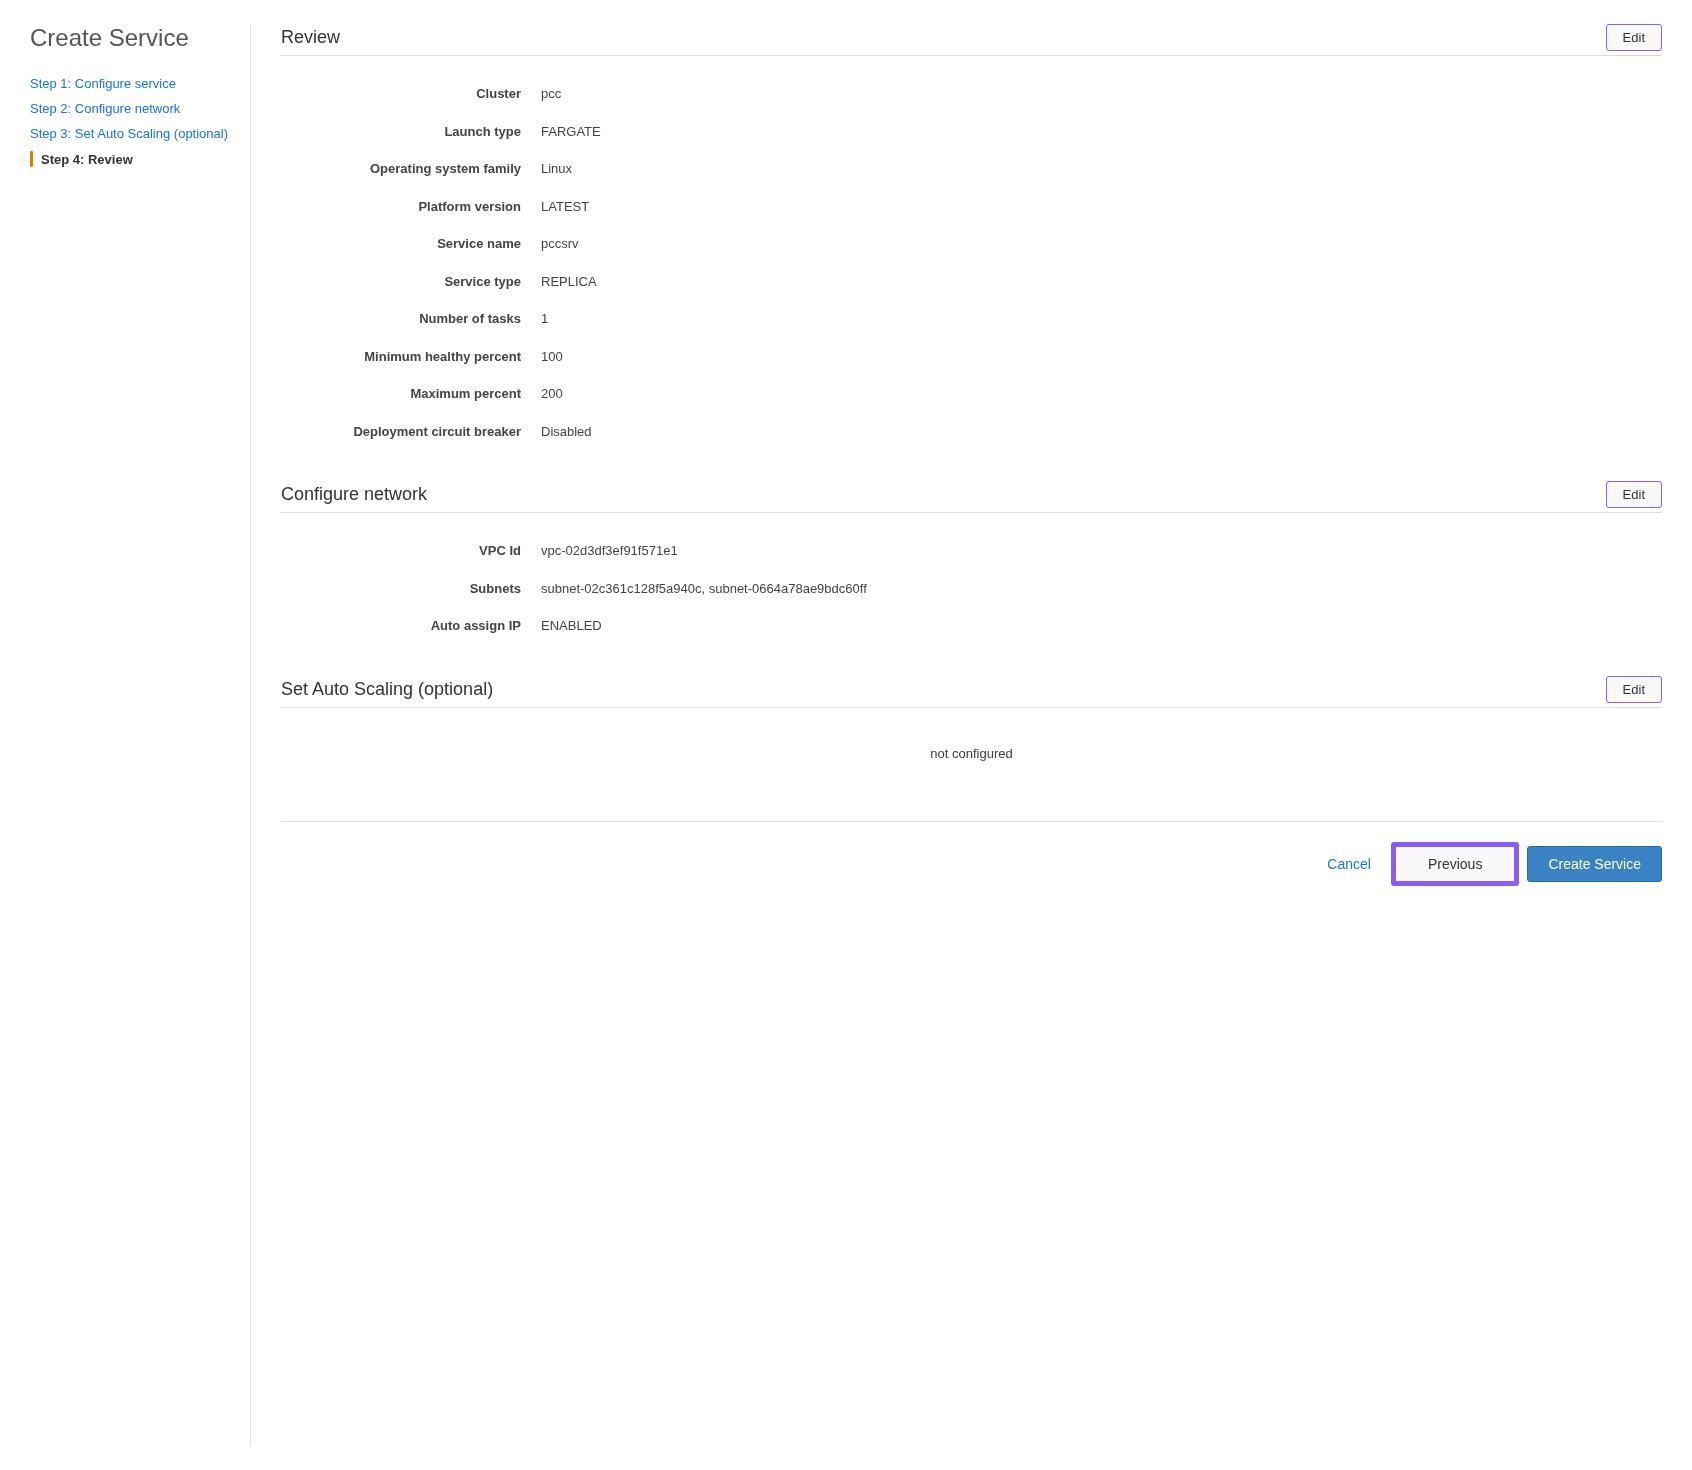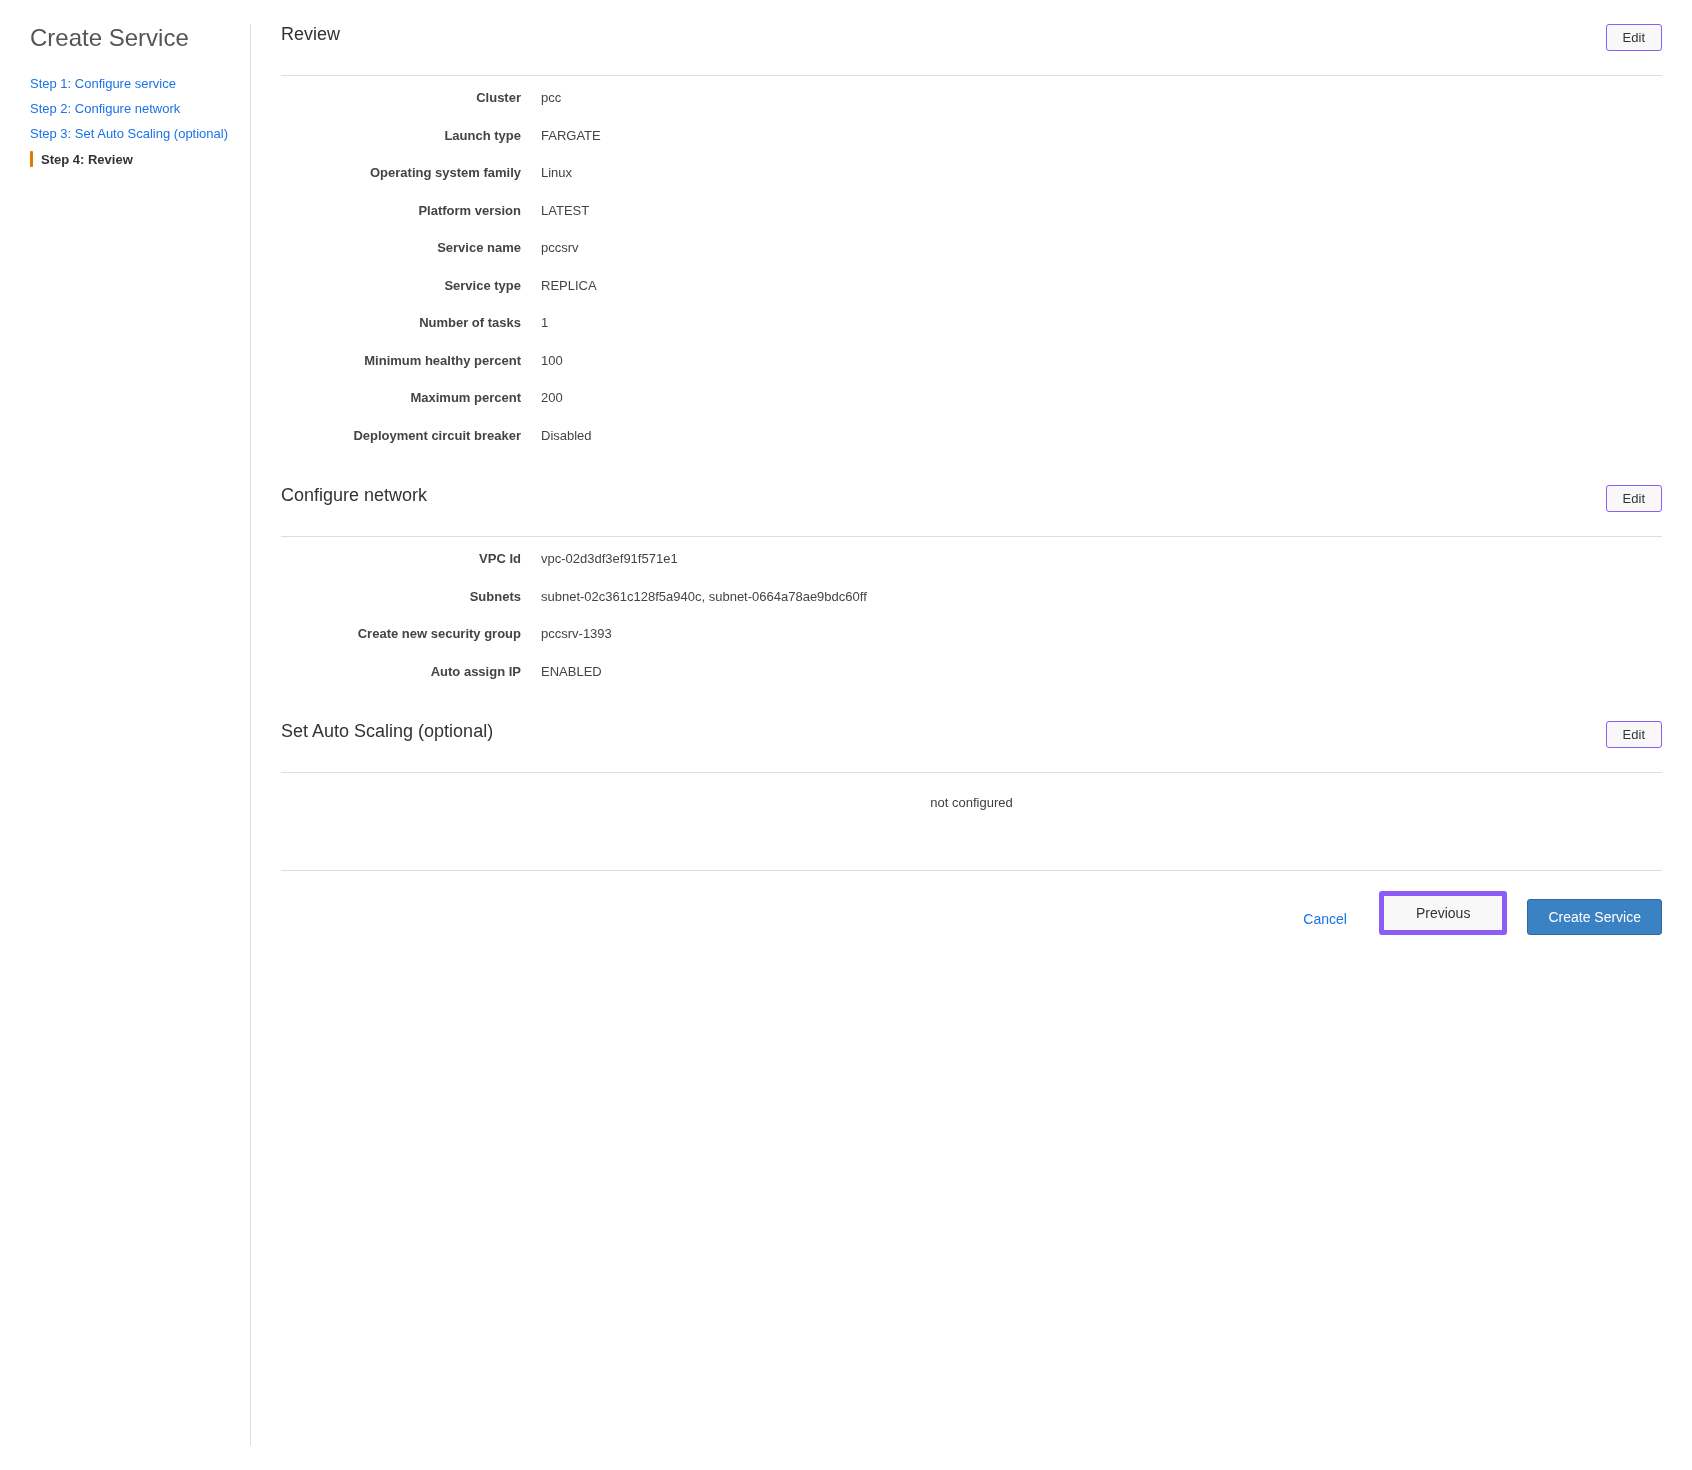--- a/index.html
+++ b/index.html
@@ -55,24 +55,25 @@
     .main-content {
       flex: 1;
       padding-left: 30px;
       border-left: 1px solid #e0e0e0;
     }
     .section {
       margin-bottom: 40px;
     }
     .section-header {
       display: flex;
+      align-items: center;
       justify-content: space-between;
       border-bottom: 1px solid #ddd;
-      padding-bottom: 24px;
-      margin-bottom: 12px;
+      padding-bottom: 4px;
+      margin-bottom: 28px;
     }
     .section-title {
       font-size: 18px;
       font-weight: 400;
       color: #333;
     }
     .edit-button {
       padding: 5px 16px;
       font-size: 13px;
       background: #f8f8f8;
@@ -106,22 +107,22 @@
       padding: 10px 0 20px 0;
     }
     .footer-divider {
       border: none;
       border-top: 1px solid #ddd;
       margin: 30px 0 20px 0;
     }
     .footer-actions {
       display: flex;
       justify-content: flex-end;
-      align-items: flex-end;
-      gap: 20px;
+      align-items: center;
+      gap: 8px;
       padding-bottom: 20px;
     }
     .cancel-button {
       background: none;
       border: none;
       color: #1a73e8;
       font-size: 14px;
       cursor: pointer;
       padding: 8px 12px;
       text-decoration: none;
@@ -225,24 +226,20 @@
         <button class="edit-button">Edit</button>
       </div>
 
       <div class="field-row">
         <span class="field-label">VPC Id</span>
         <span class="field-value">vpc-02d3df3ef91f571e1</span>
       </div>
       <div class="field-row">
         <span class="field-label">Subnets</span>
         <span class="field-value">subnet-02c361c128f5a940c, subnet-0664a78ae9bdc60ff</span>
-      </div>
-      <div class="field-row">
-        <span class="field-label">Create new security group</span>
-        <span class="field-value">pccsrv-1393</span>
       </div>
       <div class="field-row">
         <span class="field-label">Auto assign IP</span>
         <span class="field-value">ENABLED</span>
       </div>
     </section>
 
     <section class="section">
       <div class="section-header">
         <h2 class="section-title">Set Auto Scaling (optional)</h2>

